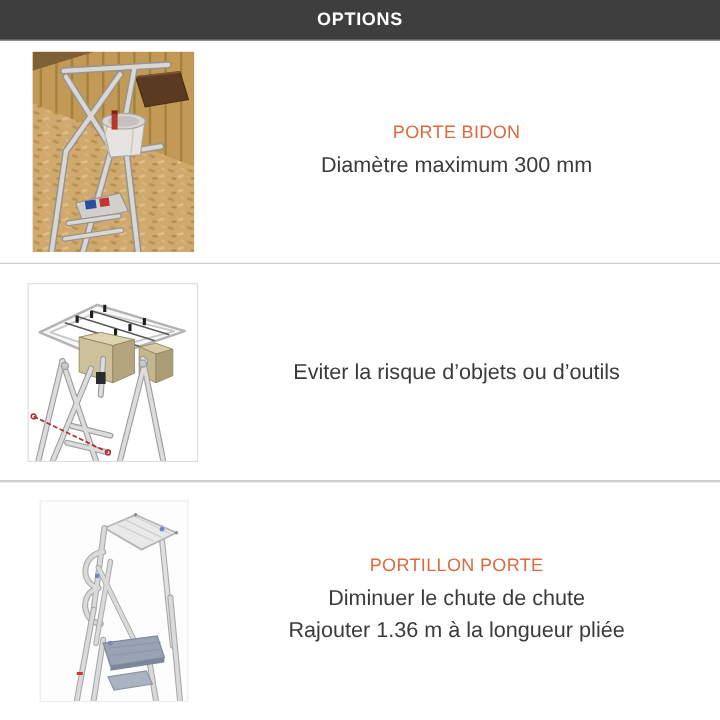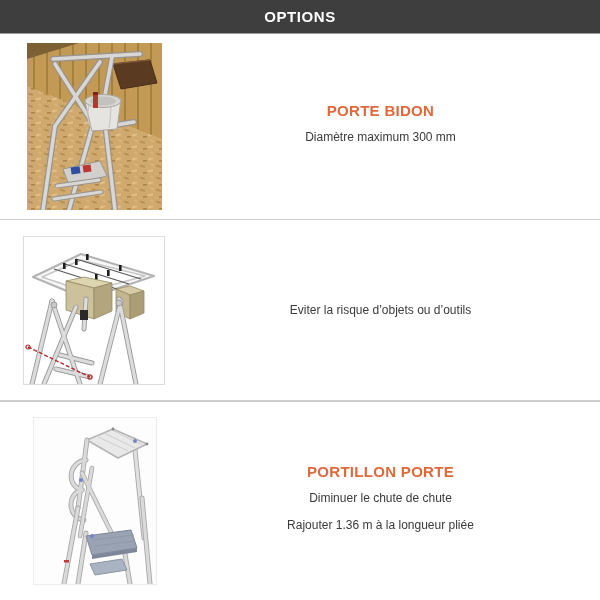--- a/index.html
+++ b/index.html
@@ -29,26 +29,26 @@
   .row-3{height:198px;}
   .media{flex:0 0 165px;display:flex;align-items:center;}
   .media svg{display:block;}
   .media-1 svg{margin-left:27px;}
   .media-2 svg{margin-left:23px;border:1px solid #dddddd;}
   .media-3 svg{margin-left:33px;border:1px solid #ececec;}
   .txt{flex:1;text-align:center;padding-right:4px;}
   .opt-title{
     margin:0 0 5px 0;
     color:var(--accent);
-    font-size:15px;font-weight:bold;letter-spacing:0.3px;
+    font-size:15px;font-weight:normal;letter-spacing:0.3px;
   }
   .opt-line{
     margin:0;
     color:var(--body-text);
-    font-size:12px;line-height:27px;font-weight:400;
+    font-size:18px;line-height:27px;font-weight:400;
   }
   .divider{width:600px;flex:0 0 auto;}
   .divider-1{height:1px;background:var(--divider);}
   .divider-2{height:2px;background:#cfcfcf;}
 </style>
 </head>
 <body>
 
 <div class="page">
 

